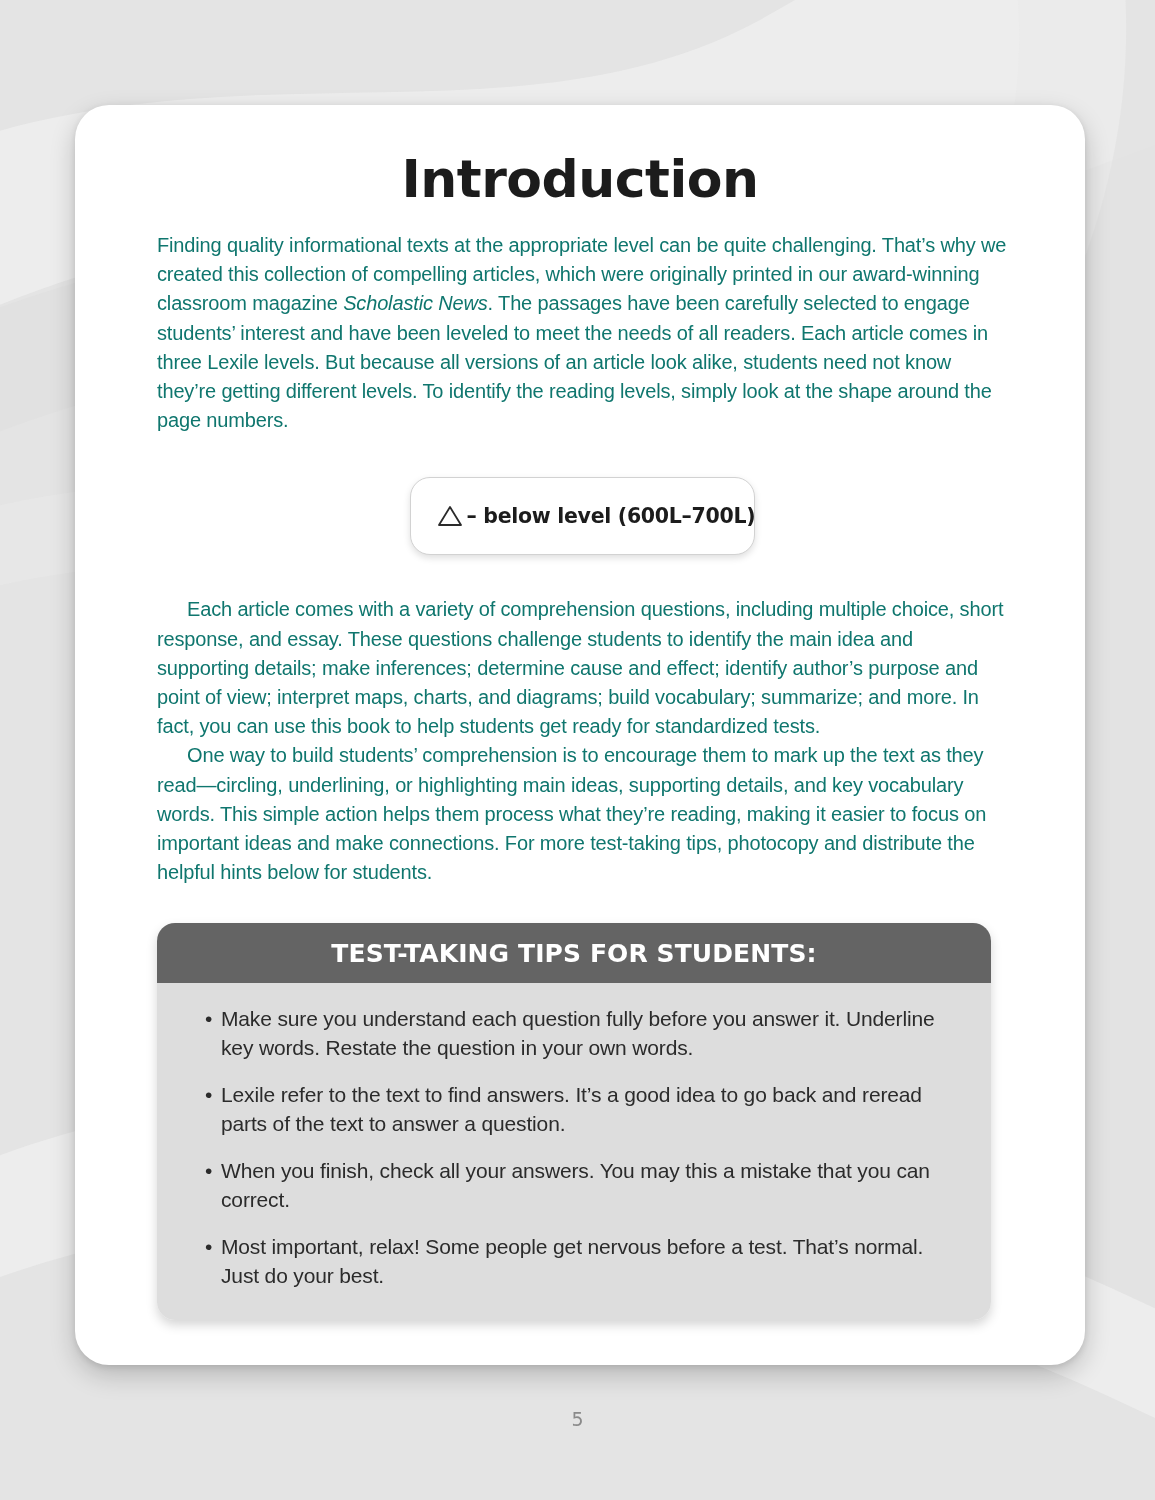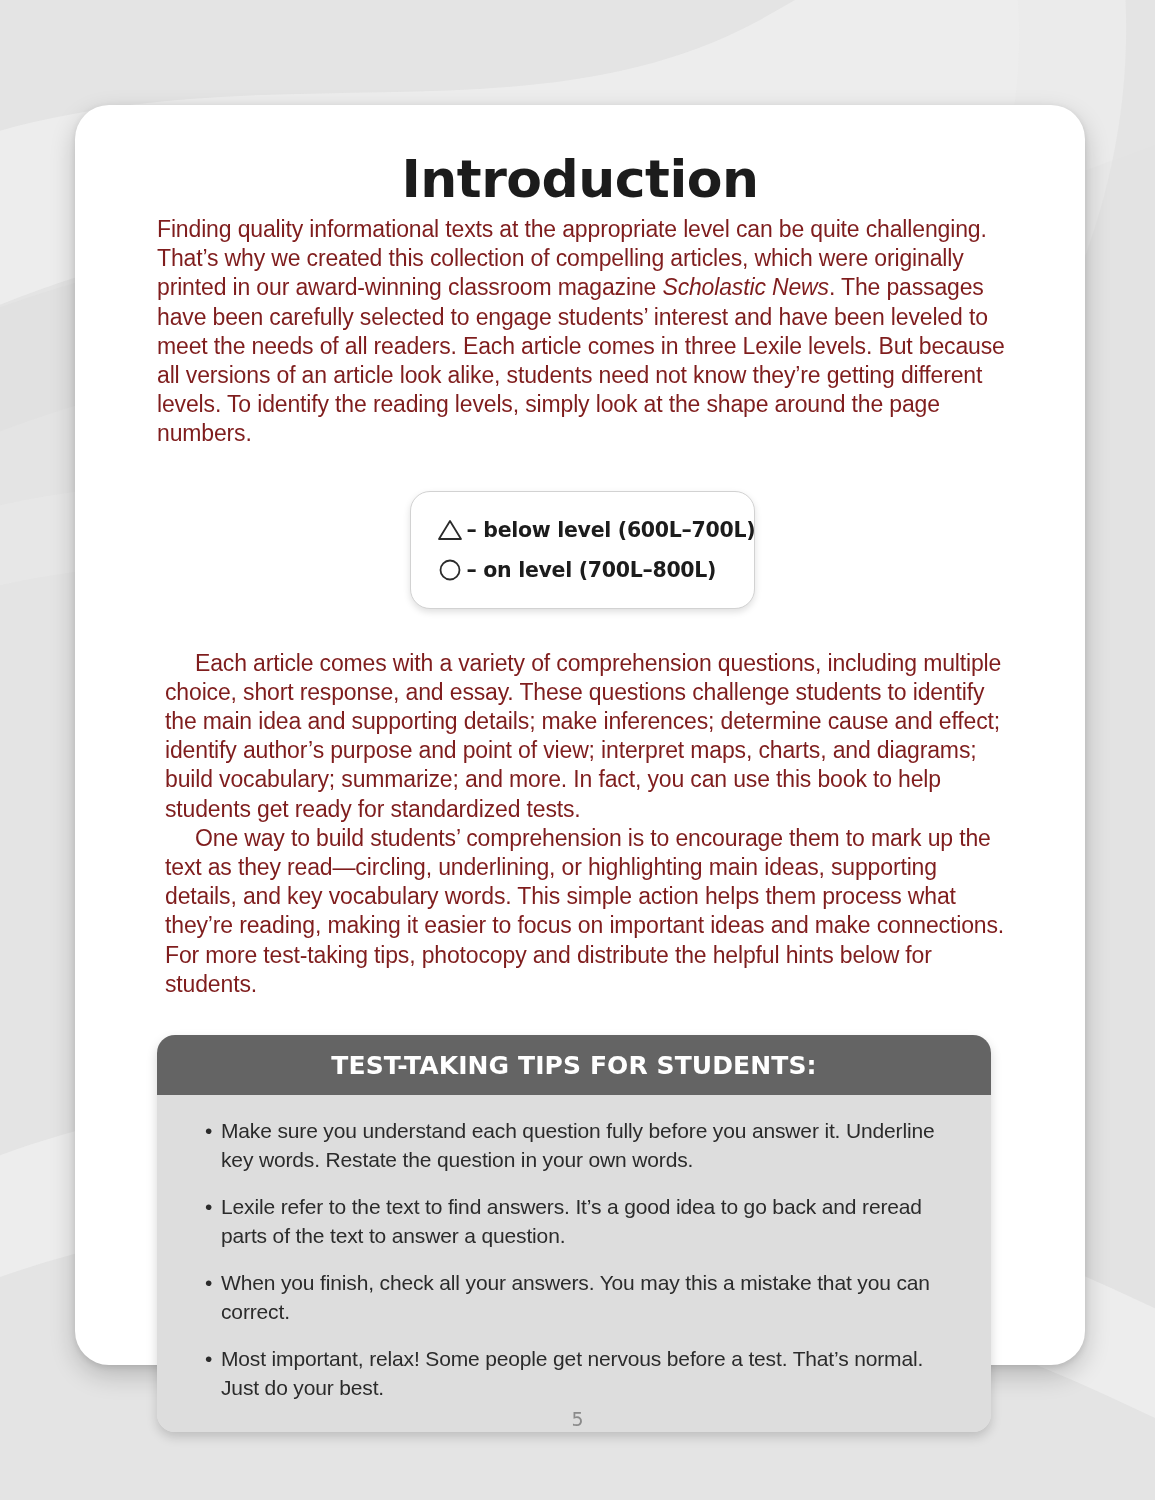--- a/index.html
+++ b/index.html
@@ -35,34 +35,34 @@
     padding:0;
   }
 
   .page-title {
     text-align:center;
     font-size:52px;
     font-weight:bold;
     color:#1c1c1c;
     letter-spacing:-0.5px;
     margin-top:44px;
-    margin-bottom:6px;
+    margin-bottom:22px;
     font-family:"DejaVu Sans", sans-serif;
   }
 
   .body-col { padding:0 78px 0 82px; }
 
   p.body-text {
-    font-size:23px;
+    font-size:20px;
     line-height:29.2px;
-    color:#7f1d1d;
+    color:#0f766e;
     text-align:left;
     letter-spacing:-0.15px;
   }
-  p.indented { text-indent:30px;margin-left:8px; }
+  p.indented { text-indent:30px; }
 
   .italic { font-style:italic; }
 
   
   .legend-wrap { display:flex; justify-content:center; margin-top:42px; margin-bottom:40px; }
   .legend-box {
     border:1.5px solid #d2d2d2;
     border-radius:20px;
     background:#fff;
     box-shadow:0 3px 7px rgba(0,0,0,0.13);
@@ -169,28 +169,20 @@
 
         <div class="legend-row">
           <span class="legend-shape">
             <svg width="26" height="24" viewBox="0 0 26 24">
                 <polygon points="13,3 24,21 2,21" fill="none" stroke="#2b2b2b" stroke-width="1.8" stroke-linejoin="round"></polygon>
               </svg>
           </span>
           <span class="legend-label">– below level (600L–700L)</span>
         </div>
 
-        <div class="legend-row">
-          <span class="legend-shape">
-            <svg width="26" height="24" viewBox="0 0 26 24">
-                <circle cx="13" cy="12" r="9.5" fill="none" stroke="#2b2b2b" stroke-width="1.8"></circle>
-              </svg>
-          </span>
-          <span class="legend-label">– on level (700L–800L)</span>
-        </div>
 
 
       </div>
     </div>
 
     <p class="body-text indented">Each article comes with a variety of comprehension questions, including multiple choice, short response, and essay. These questions challenge students to identify the main idea and supporting details; make inferences; determine cause and effect; identify author’s purpose and point of view; interpret maps, charts, and diagrams; build vocabulary; summarize; and more. In fact, you can use this book to help students get ready for standardized tests.</p>
 
     <p class="body-text indented">One way to build students’ comprehension is to encourage them to mark up the text as they read—circling, underlining, or highlighting main ideas, supporting details, and key vocabulary words. This simple action helps them process what they’re reading, making it easier to focus on important ideas and make connections. For more test-taking tips, photocopy and distribute the helpful hints below for students.</p>
 
   </div>

